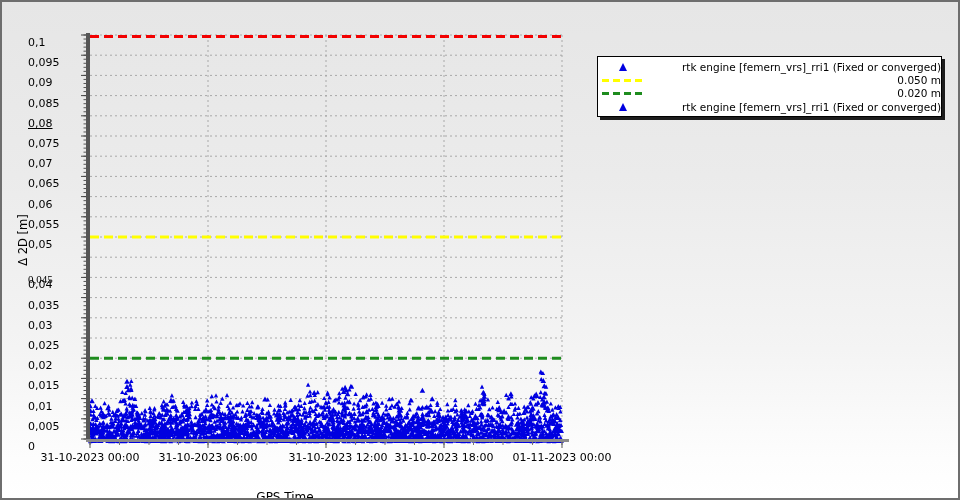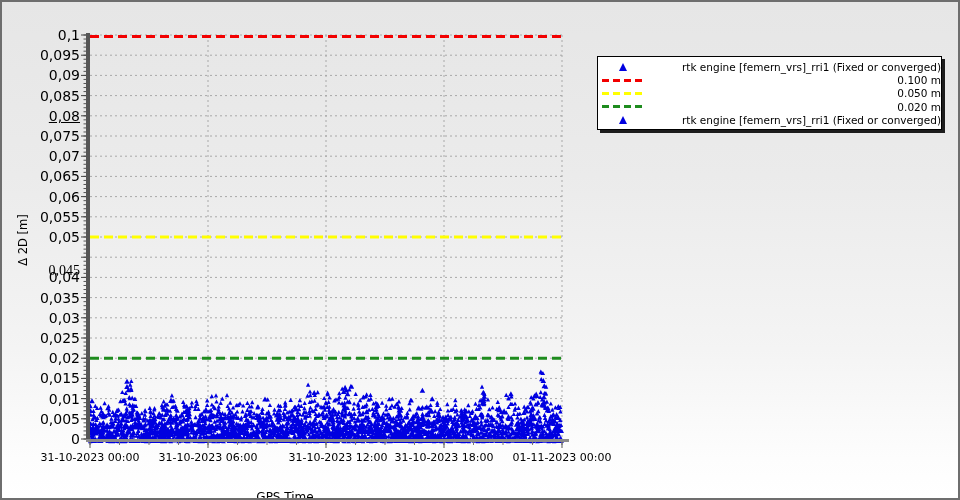--- a/index.html
+++ b/index.html
@@ -7,22 +7,22 @@
   .window{
     position:relative;width:960px;height:500px;overflow:hidden;
     border:2px solid #6e6e6e;
     background:linear-gradient(180deg,#e6e6e6 0%,#ebebeb 35%,#f4f4f4 70%,#fdfdfd 92%,#ffffff 100%);
     font-family:"DejaVu Sans","Liberation Sans",sans-serif;
     color:#000;
   }
   .plot{position:absolute;left:88px;top:33px;width:472px;height:404px;}
   .plot svg{position:absolute;left:0;top:0;overflow:visible;}
   .ytick{
-    position:absolute;left:26px;width:52px;text-align:right;
-    font-size:14px;line-height:14px;white-space:nowrap;
+    position:absolute;left:26px;width:52px;
+    font-size:11px;line-height:14px;white-space:nowrap;margin-top:8px;
   }
   .xtick{
     position:absolute;top:449px;transform:translateX(-50%);
     font-size:11px;line-height:14px;white-space:nowrap;
   }
   .xaxis-title{
     position:absolute;left:283px;top:488px;transform:translateX(-50%);
     font-size:12px;white-space:nowrap;
   }
   .yaxis-title{
@@ -268,26 +268,20 @@
 
   <div class="legend" id="legend">
       <div class="lrow">
         <span class="lmark">
           <span class="tri" style="border-bottom-color: rgb(0, 0, 224);"></span>
         </span>
         <span class="ltext">rtk engine [femern_vrs]_rri1 (Fixed or converged)</span>
       </div>
       <div class="lrow">
         <span class="lmark">
-          <span class="dash" style="background: repeating-linear-gradient(90deg, rgb(242, 0, 0) 0px, rgb(242, 0, 0) 7px, transparent 7px, transparent 11px);"></span>
-        </span>
-        <span class="ltext">0.100 m</span>
-      </div>
-      <div class="lrow">
-        <span class="lmark">
           <span class="dash" style="background: repeating-linear-gradient(90deg, rgb(255, 255, 0) 0px, rgb(255, 255, 0) 7px, transparent 7px, transparent 11px);"></span>
         </span>
         <span class="ltext">0.050 m</span>
       </div>
       <div class="lrow">
         <span class="lmark">
           <span class="dash" style="background: repeating-linear-gradient(90deg, rgb(30, 140, 30) 0px, rgb(30, 140, 30) 7px, transparent 7px, transparent 11px);"></span>
         </span>
         <span class="ltext">0.020 m</span>
       </div>

